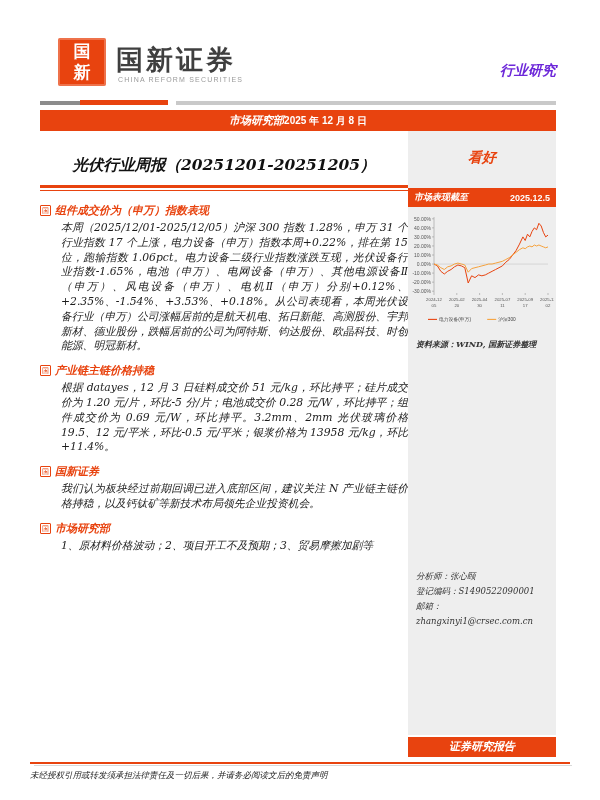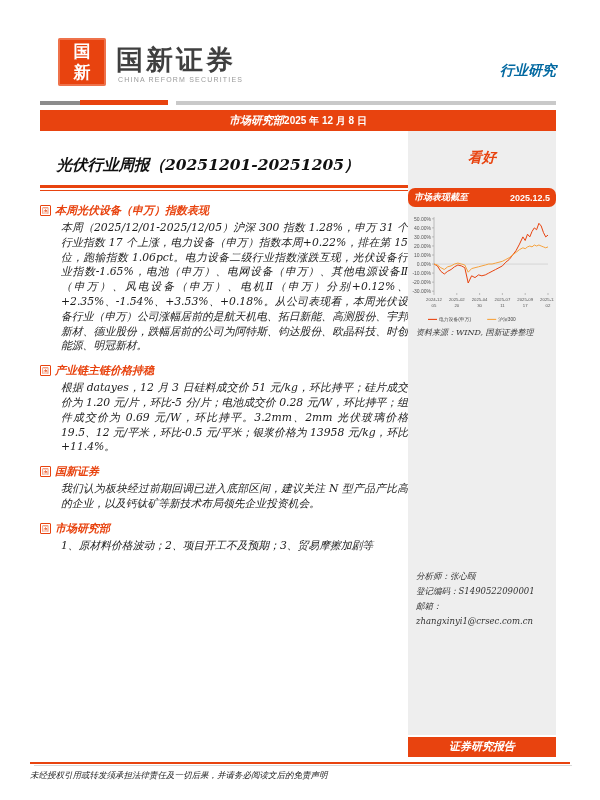--- a/index.html
+++ b/index.html
@@ -8,59 +8,59 @@
   .abs { position:absolute; }
 
   
   .logo-mark { left:58px; top:38px; width:48px; height:48px; background:#e8430f; border-radius:2px;
     color:#fff; font-family:"DejaVu Serif",serif; font-weight:bold; font-size:17px; line-height:21px;
     text-align:center; padding-top:3px; box-shadow:inset 0 0 0 2px rgba(255,255,255,.25); }
   .wordmark { left:116px; top:42px; font-family:"DejaVu Serif",serif; font-weight:bold;
     font-size:27px; color:#3f3f3f; letter-spacing:3px; }
   .tagline { left:118px; top:76px; font-size:7px; color:#9a9a9a; letter-spacing:1.2px; }
   .report-type { right:44px; top:62px; font-family:"DejaVu Serif",serif; font-style:italic;
-    font-weight:bold; font-size:14px; color:#0369a1; }
+    font-weight:bold; font-size:14px; color:#6d28d9; }
 
   .seg1 { left:40px; top:101px; width:40px; height:4px; background:#8c8c8c; }
   .seg2 { left:80px; top:100px; width:88px; height:5px; background:#e8430f; }
   .seg3 { left:176px; top:101px; width:380px; height:4px; background:#c9c9c9; }
 
   .dept-bar { left:40px; top:110px; width:516px; height:21px; background:#e8430f; color:#fff;
     display:flex; justify-content:center; align-items:center; padding:0 8px; }
   .dept-bar .dept { font-family:"DejaVu Serif",serif; font-style:italic; font-weight:bold; font-size:11px; }
   .dept-bar .date { font-weight:bold; font-size:10px; }
 
   
-  .report-title { left:24px; top:155px; width:368px; text-align:center;
+  .report-title { left:40px; top:155px; width:368px; text-align:center;
     font-family:"DejaVu Serif",serif; font-style:italic; font-weight:bold; font-size:15.5px; color:#111; }
   .title-rule-a { left:40px; top:185px; width:368px; height:3px; background:#e8430f; }
   .title-rule-b { left:40px; top:190px; width:368px; height:1px; background:#e8430f; }
 
   .left-col { left:40px; top:203px; width:368px; }
   .section { margin-bottom:9px; }
   .sec-head { display:flex; align-items:center; gap:4px; margin-bottom:3px; }
   .sec-icon { width:11px; height:11px; border:1px solid #e8430f; border-radius:1px;
     color:#e8430f; font-size:7px; line-height:9px; text-align:center; flex:0 0 auto; }
   .sec-title { font-family:"DejaVu Serif",serif; font-style:italic; font-weight:bold;
     font-size:11px; color:#e8430f; }
   .sec-body { margin-left:21px; font-family:"DejaVu Serif",serif; font-style:italic;
     font-size:10.8px; line-height:14.8px; color:#1c1c1c; text-align:justify; }
 
   
   .sidebar { left:408px; top:131px; width:148px; height:604px; background:#eeeeee; }
   .rating { position:absolute; top:18px; left:0; width:100%; text-align:center;
     font-family:"DejaVu Serif",serif; font-style:italic; font-weight:bold; font-size:14px; color:#e8430f; }
   .perf-bar { position:absolute; top:57px; left:0; width:148px; height:19px; background:#e8430f;
-    color:#fff; display:flex; justify-content:space-between; align-items:center; padding:0 6px;border-radius:7px; }
+    color:#fff; display:flex; justify-content:space-between; align-items:center; padding:0 6px; }
   .perf-bar .lbl { font-family:"DejaVu Serif",serif; font-style:italic; font-weight:bold; font-size:9px; }
   .perf-bar .dt { font-weight:bold; font-size:9px; }
   .chart-wrap { position:absolute; top:82px; left:2px; width:144px; height:116px; }
   svg { font-family:"Liberation Sans",sans-serif; }
-  .source { position:absolute; top:196px; left:8px; right:4px;
-    font-family:"DejaVu Serif",serif; font-style:italic; font-size:8px; color:#333; }
+  .source { position:absolute; top:208px; left:8px; right:4px;
+    font-family:"DejaVu Serif",serif; font-style:italic; font-size:8px; color:#333;font-weight:bold; }
   .analyst { position:absolute; top:438px; left:8px; right:2px;
     font-family:"DejaVu Serif",serif; font-style:italic; font-size:8.5px; line-height:15px; color:#333; }
   .research-bar { left:408px; top:737px; width:148px; height:20px; background:#e8430f; color:#fff;
     text-align:center; line-height:20px; font-family:"DejaVu Serif",serif; font-style:italic;
     font-weight:bold; font-size:11px; }
 
   
   .foot-rule { left:30px; top:762px; width:540px; height:2px; background:#e8430f; }
   .foot-rule-sh { left:34px; top:765px; width:538px; height:1px; background:#d9d9d9; }
   .foot-text { left:30px; top:770px; width:540px; font-family:"DejaVu Serif",serif;
@@ -87,37 +87,37 @@
 </div>
 
 <div class="abs report-title">光伏行业周报（20251201-20251205）</div>
 <div class="abs title-rule-a"></div>
 <div class="abs title-rule-b"></div>
 
 <div class="abs left-col">
   <div class="section">
     <div class="sec-head">
       <span class="sec-icon">国</span>
-      <span class="sec-title">本周光伏设备（申万）指数表现</span>
+      <span class="sec-title">组件成交价为（申万）指数表现</span>
     </div>
     <div class="sec-body">本周（2025/12/01-2025/12/05）沪深 300 指数 1.28%，申万 31 个行业指数 17 个上涨，电力设备（申万）指数本周+0.22%，排在第 15 位，跑输指数 1.06pct。电力设备二级行业指数涨跌互现，光伏设备行业指数-1.65%，电池（申万）、电网设备（申万）、其他电源设备Ⅱ（申万）、风电设备（申万）、电机Ⅱ（申万）分别+0.12%、+2.35%、-1.54%、+3.53%、+0.18%。从公司表现看，本周光伏设备行业（申万）公司涨幅居前的是航天机电、拓日新能、高测股份、宇邦新材、德业股份，跌幅居前的公司为阿特斯、钧达股份、欧晶科技、时创能源、明冠新材。</div>
   </div>
   <div class="section">
     <div class="sec-head">
       <span class="sec-icon">国</span>
       <span class="sec-title">产业链主链价格持稳</span>
     </div>
     <div class="sec-body">根据 datayes，12 月 3 日硅料成交价 51 元/kg，环比持平；硅片成交价为 1.20 元/片，环比-5 分/片；电池成交价 0.28 元/W，环比持平；组件成交价为 0.69 元/W，环比持平。3.2mm、2mm 光伏玻璃价格 19.5、12 元/平米，环比-0.5 元/平米；银浆价格为 13958 元/kg，环比+11.4%。</div>
   </div>
   <div class="section">
     <div class="sec-head">
       <span class="sec-icon">国</span>
       <span class="sec-title">国新证券</span>
     </div>
-    <div class="sec-body">我们认为板块经过前期回调已进入底部区间，建议关注 N 型产品产比高的企业，以及钙钛矿等新技术布局领先企业投资机会。</div>
+    <div class="sec-body">我们认为板块经过前期回调已进入底部区间，建议关注 N 产业链主链价格持稳，以及钙钛矿等新技术布局领先企业投资机会。</div>
   </div>
   <div class="section">
     <div class="sec-head">
       <span class="sec-icon">国</span>
       <span class="sec-title">市场研究部</span>
     </div>
     <div class="sec-body">1、原材料价格波动；2、项目开工不及预期；3、贸易摩擦加剧等</div>
   </div>
 </div>
 

